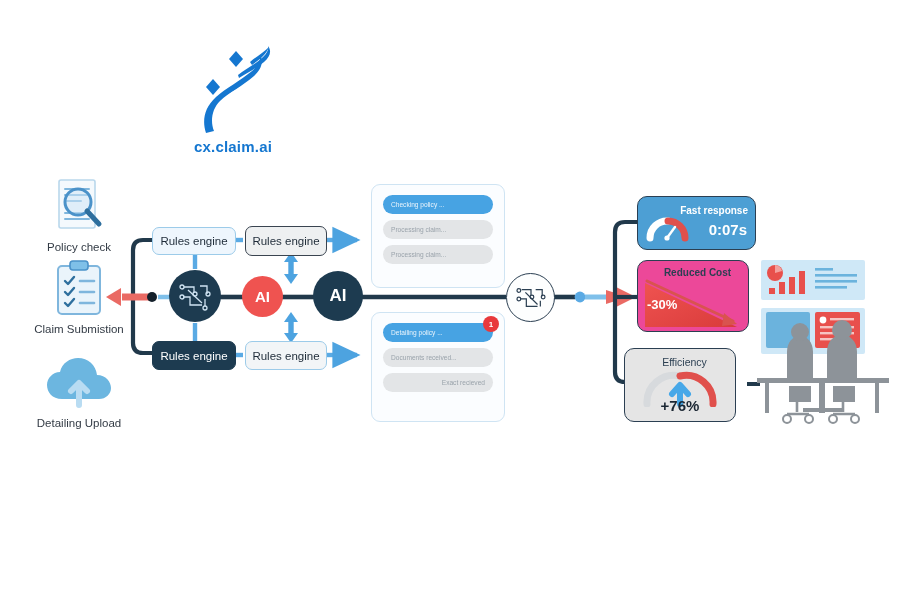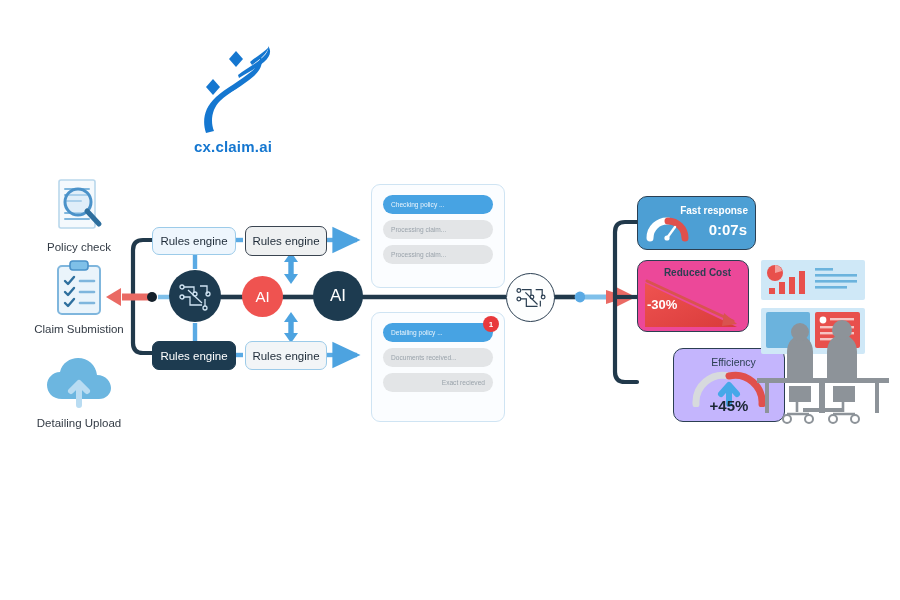--- a/index.html
+++ b/index.html
@@ -49,21 +49,21 @@
   }
   #chip-a{left:152px;top:227px;width:82px;height:26px;}
   #chip-b{left:245px;top:226px;width:80px;height:28px;}
   #chip-c{left:152px;top:341px;width:82px;height:27px;}
   #chip-d{left:245px;top:341px;width:80px;height:27px;}
 
   
   .circ{
     position:absolute;border-radius:50%;display:flex;
     align-items:center;justify-content:center;
-    font-size:17px;font-weight:400;color:#fff;
+    font-size:17px;font-weight:700;color:#fff;
   }
   #node-router{left:169px;top:270px;width:52px;height:52px;background:#1d3b50;}
   #ai-red{left:242px;top:276px;width:41px;height:41px;background:#ef5350;font-size:15px;}
   #ai-dark{left:313px;top:271px;width:50px;height:50px;background:#1d3b50;}
   #node-out{
     left:506px;top:273px;width:47px;height:47px;
     background:#fdfefe;border:1.6px solid #2b3f52;
   }
 
   
@@ -92,22 +92,22 @@
   }
   #kpi-fast{
     left:637px;top:196px;width:117px;height:52px;
     background:#4d9fd4;border:1.6px solid #2b3f52;
   }
   #kpi-cost{
     left:637px;top:260px;width:110px;height:70px;
     background:#ec4899;border:1.6px solid #2b3f52;
   }
   #kpi-eff{
-    left:673px;top:348px;width:110px;height:72px;
-    background:#c4b5fd;border:1.6px solid #2b3f52;
+    left:624px;top:348px;width:110px;height:72px;
+    background:#e5e5e5;border:1.6px solid #2b3f52;
   }
   .kpi-label{position:absolute;font-size:10px;padding-left:9px;}
   .kpi-value{position:absolute;font-weight:bold;}
   #kpi-fast .kpi-label{right:7px;top:8px;color:#ffffff;font-weight:bold;font-size:10px;}
   #kpi-fast .kpi-value{right:8px;top:24px;color:#ffffff;font-size:15px;text-align:right;}
   #kpi-cost .kpi-label{left:0;right:0;top:6px;text-align:center;color:#2b3f52;font-weight:bold;font-size:10px;}
   #kpi-cost .kpi-value{left:9px;top:36px;color:#ffffff;font-size:13px;}
   #kpi-eff .kpi-label{left:0;right:0;top:7px;text-align:center;color:#2b3f52;font-size:10.5px;}
   #kpi-eff .kpi-value{left:0;right:0;bottom:7px;text-align:center;color:#1b2733;font-size:15px;}
 
@@ -339,21 +339,21 @@
   <div class="kpi-value">-30%</div>
 </div>
 
 <div class="kpi" id="kpi-eff">
   <svg width="78" height="36" viewBox="0 0 78 36" style="position:absolute;left:16px;top:22px;" xmlns="http://www.w3.org/2000/svg">
     <path d="M6,33 A27,27 0 0,1 39,5" fill="none" stroke="#d7dadd" stroke-width="7" stroke-linecap="round"></path>
     <path d="M39,5 A27,27 0 0,1 72,33" fill="none" stroke="#e0504c" stroke-width="7" stroke-linecap="round"></path>
     <path d="M39,33 L39,16 M31,23 L39,14 L47,23" stroke="#47a8e8" stroke-width="6" fill="none" stroke-linecap="round" stroke-linejoin="round"></path>
   </svg>
   <div class="kpi-label">Efficiency</div>
-  <div class="kpi-value">+45%</div>
+  <div class="kpi-value">+76%</div>
 </div>
 
 <svg id="illus" viewBox="0 0 135 176" xmlns="http://www.w3.org/2000/svg">
 
   <g>
     <rect x="4" y="4" width="104" height="40" rx="2" fill="#cfe8f7"></rect>
     <circle cx="18" cy="17" r="8" fill="#e8504c"></circle>
     <path d="M18,17 L18,9 A8,8 0 0,1 25,15 Z" fill="#f3a09d"></path>
     <rect x="12" y="32" width="6" height="6" fill="#e8504c"></rect>
     <rect x="22" y="26" width="6" height="12" fill="#e8504c"></rect>

